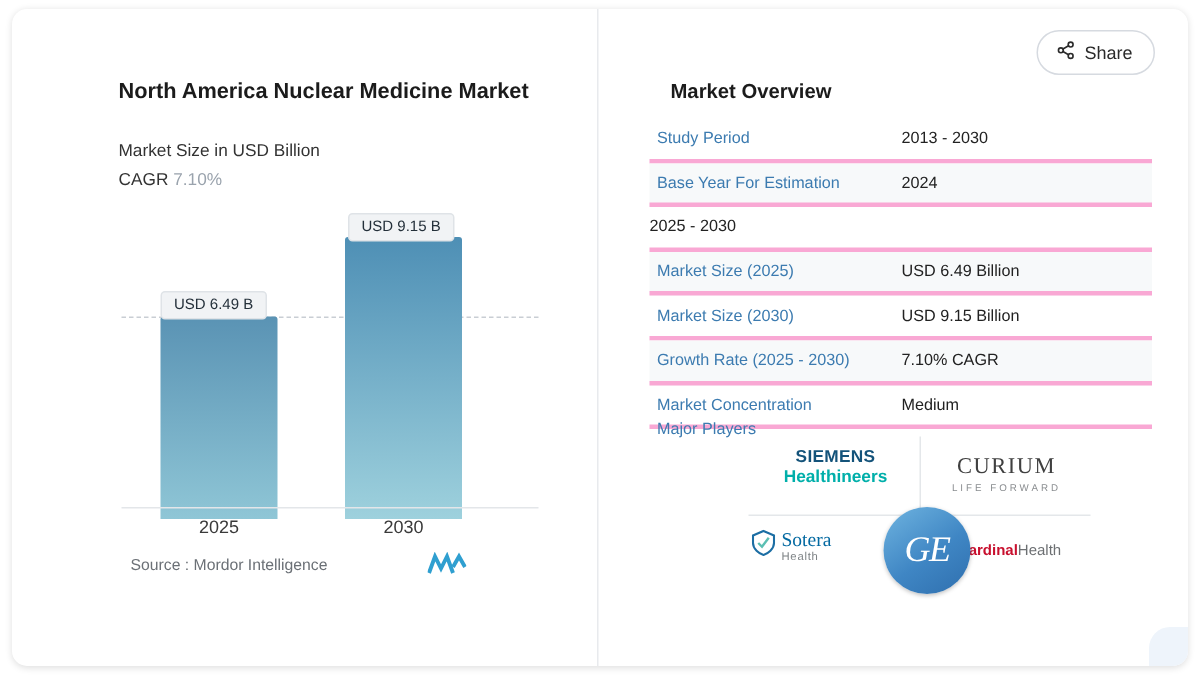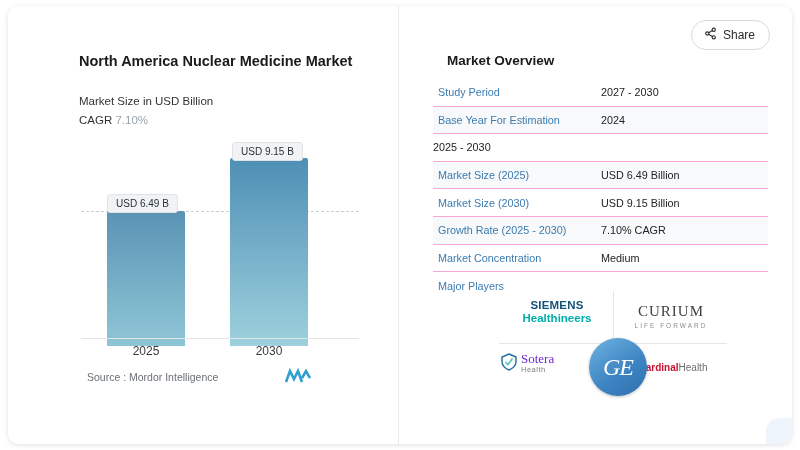--- a/index.html
+++ b/index.html
@@ -180,21 +180,21 @@
   .table {
     position: absolute;
     left: 34px;
     top: 73px;
     width: 335px;
   }
   .trow {
     display: flex;
     align-items: center;
     height: 26.6px;
-    border-bottom: 1px solid #f9a8d4;
+    border-bottom: 3px solid #f9a8d4;
     font-size: 10.8px;
   }
   .trow.alt {
     background: #f7f9fa;
   }
   .tkey {
     width: 168px;
     color: #3c7bb0;
     padding-left: 5px;
     box-sizing: border-box;
@@ -268,21 +268,21 @@
   }
   .sotera {
     left: 2px;
     top: 62px;
     width: 110px;
     display: flex;
     align-items: center;
     gap: 4px;
   }
   .sotera .txt { line-height: 11px; }
-  .sotera .s1 { font-size: 13px; color: #6d28d9; font-family: "Liberation Serif", serif;}
+  .sotera .s1 { font-size: 13px; color: #0369a1; font-family: "Liberation Serif", serif;}
   .sotera .s2 { font-size: 7.5px; color: #7c8184; letter-spacing: .5px;}
   .cardinal {
     left: 124px;
     top: 66px;
     width: 100px;
     text-align: center;
   }
   .cardinal .k1 { font-size: 10px; font-weight: bold; color: #c8102e; }
   .cardinal .k2 { font-size: 10px; color: #6c6f72; }
   .ge-circle {
@@ -373,21 +373,21 @@
           </svg>
         </span>
         <span>Share</span>
       </div>
 
       <div class="overview-title">Market Overview</div>
 
       <div class="table">
         <div class="trow">
           <div class="tkey">Study Period</div>
-          <div class="tval">2027 - 2030</div>
+          <div class="tval">2013 - 2030</div>
         </div>
         <div class="trow alt">
           <div class="tkey">Base Year For Estimation</div>
           <div class="tval">2024</div>
         </div>
         <div class="trow">
           <div class="tval">2025 - 2030</div>
         </div>
         <div class="trow alt">
           <div class="tkey">Market Size (2025)</div>

